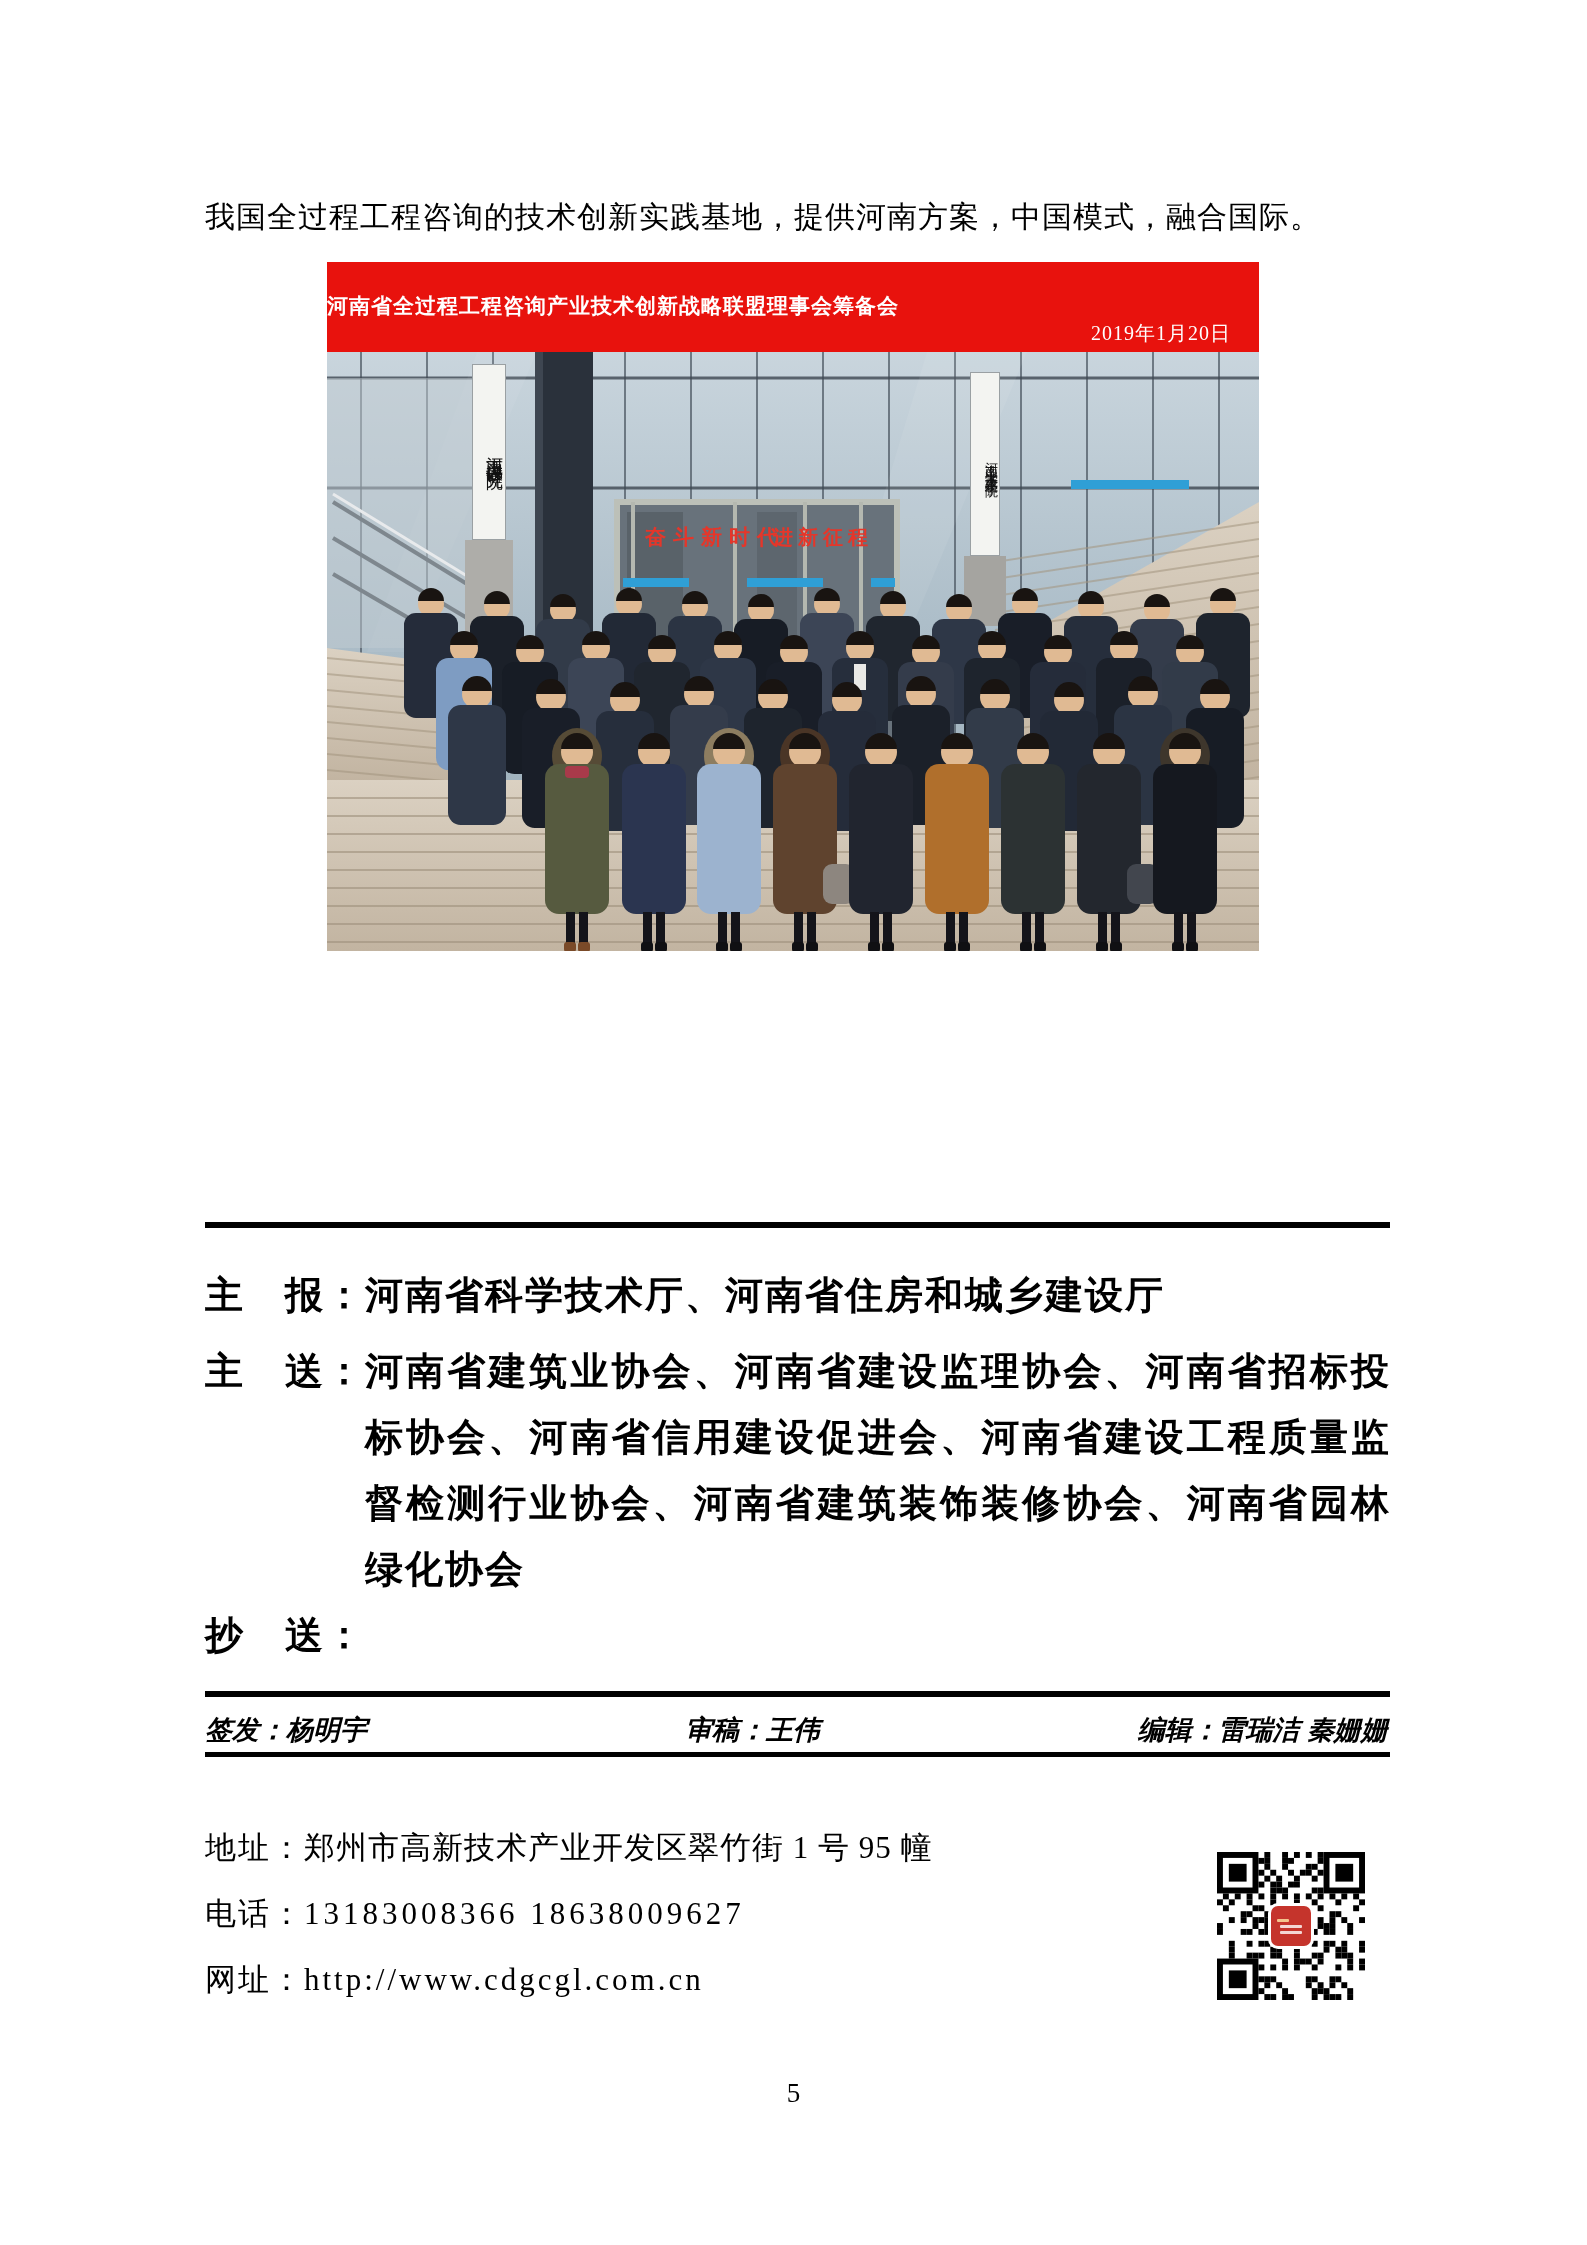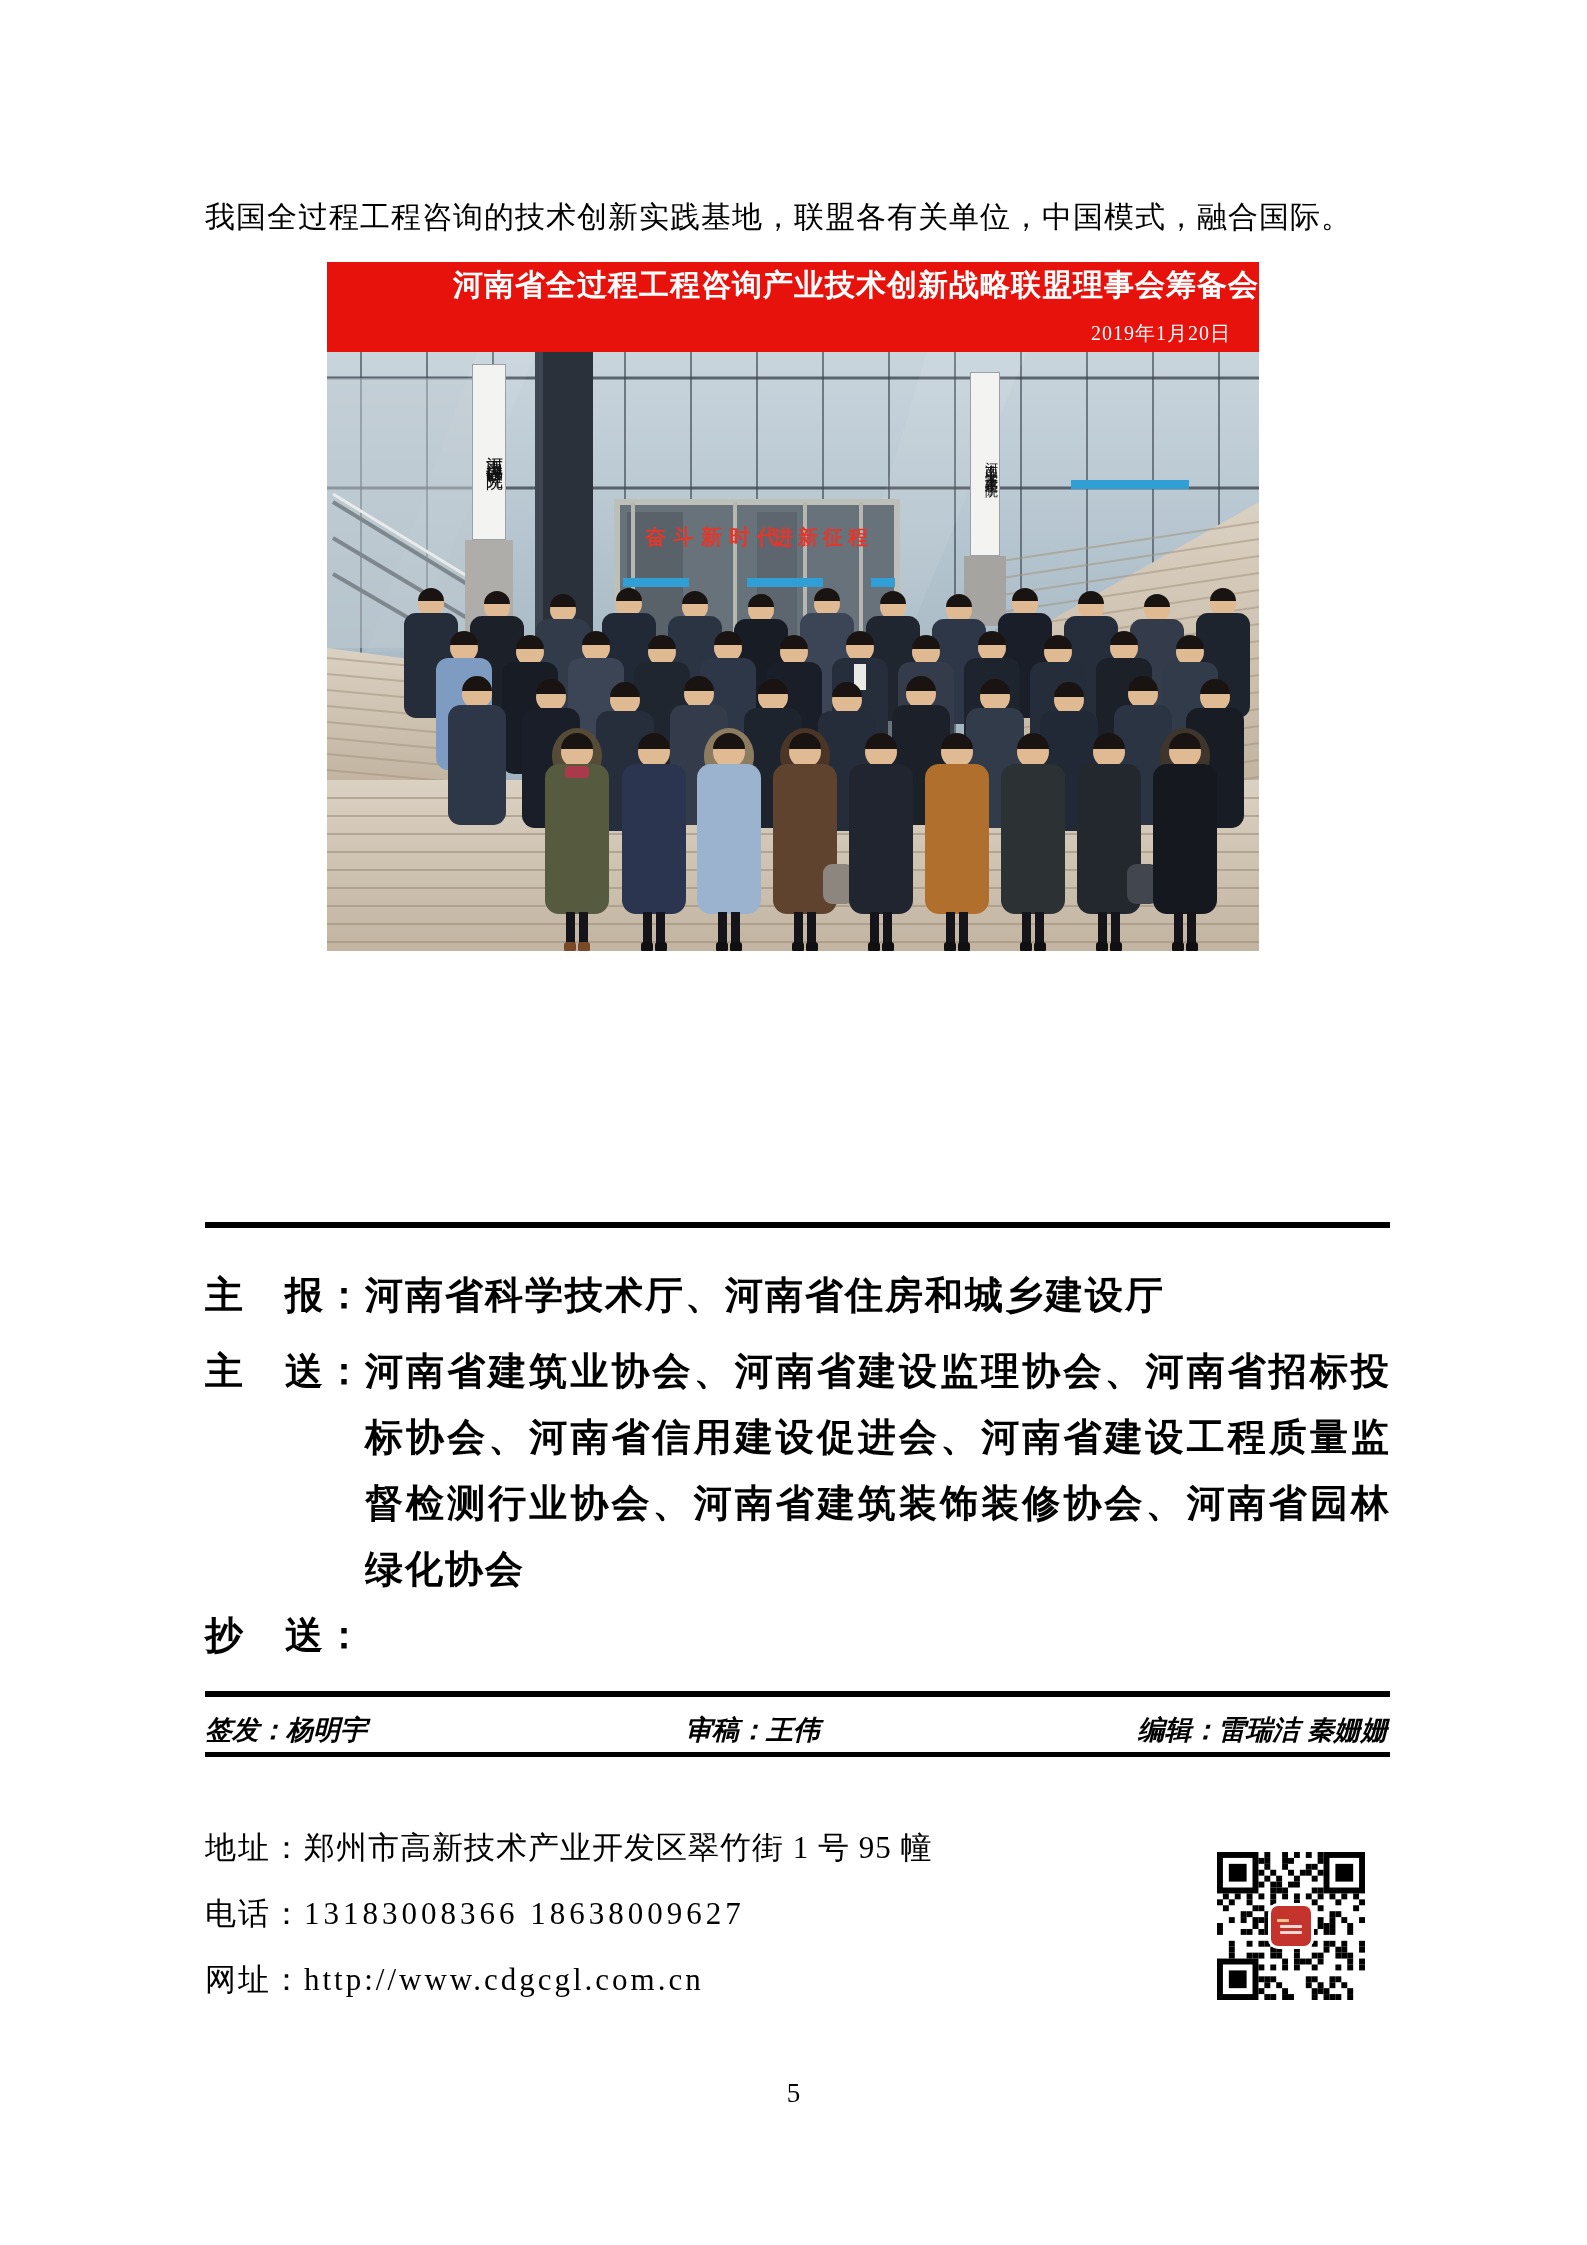--- a/index.html
+++ b/index.html
@@ -6,21 +6,21 @@
   .page{position:relative;width:1587px;height:2245px;background:#ffffff;overflow:hidden;
         font-family:"Liberation Serif","DejaVu Serif",serif;color:#000;}
 
   .intro{position:absolute;left:205px;top:198px;width:1190px;margin:0;
          font-size:30px;line-height:38px;letter-spacing:1px;
          font-family:"Liberation Serif","DejaVu Serif",serif;}
 
   
   .photo{position:absolute;left:327px;top:262px;width:932px;height:689px;margin:0;overflow:hidden;}
   .banner{position:relative;width:100%;height:90px;background:var(--banner-red,#e8120d);}
-  .banner-title{padding-top:3px;text-align:right;color:#fff;font-size:30px;font-weight:bold;
+  .banner-title{padding-top:30px;text-align:left;color:#fff;font-size:21px;font-weight:bold;
                 letter-spacing:1px;font-family:"Liberation Serif","DejaVu Serif",serif;}
   .banner-date{position:absolute;right:28px;bottom:5px;color:#fff;font-size:20px;letter-spacing:1px;}
   .scene{position:relative;width:932px;height:599px;background:#5eead4;overflow:hidden;}
   .scene svg{display:block;}
   .sign{position:absolute;background:#f3f4f1;color:#111;text-align:center;
         writing-mode:vertical-rl;text-orientation:upright;
         font-family:"Liberation Serif","DejaVu Serif",serif;
         box-shadow:0 0 0 1px #9aa0a3 inset;}
   .sign-left{left:145px;top:12px;width:34px;height:176px;font-size:17px;letter-spacing:2px;}
   .sign-right{left:643px;top:20px;width:30px;height:184px;font-size:13px;letter-spacing:2px;}
@@ -61,21 +61,21 @@
   .qr-logo i{display:block;width:22px;height:3px;background:#ffffffcc;border-radius:1px;}
   .qr-logo i:first-child{width:12px;align-self:flex-start;margin-left:6px;background:#ffe9a8cc;}
 
   .pageno{position:absolute;left:0;top:2078px;width:100%;text-align:center;font-size:27px;}
 </style>
 </head>
 <body>
 
 <div class="page">
 
-  <p class="intro">我国全过程工程咨询的技术创新实践基地，联盟各有关单位，中国模式，融合国际。</p>
+  <p class="intro">我国全过程工程咨询的技术创新实践基地，提供河南方案，中国模式，融合国际。</p>
 
   <figure class="photo">
     <div class="banner">
       <div class="banner-title">河南省全过程工程咨询产业技术创新战略联盟理事会筹备会</div>
       <div class="banner-date">2019年1月20日</div>
     </div>
     <div class="scene">
       <svg width="932" height="599" viewBox="0 0 932 599">
         <g id="scene-bg">
             <defs>

